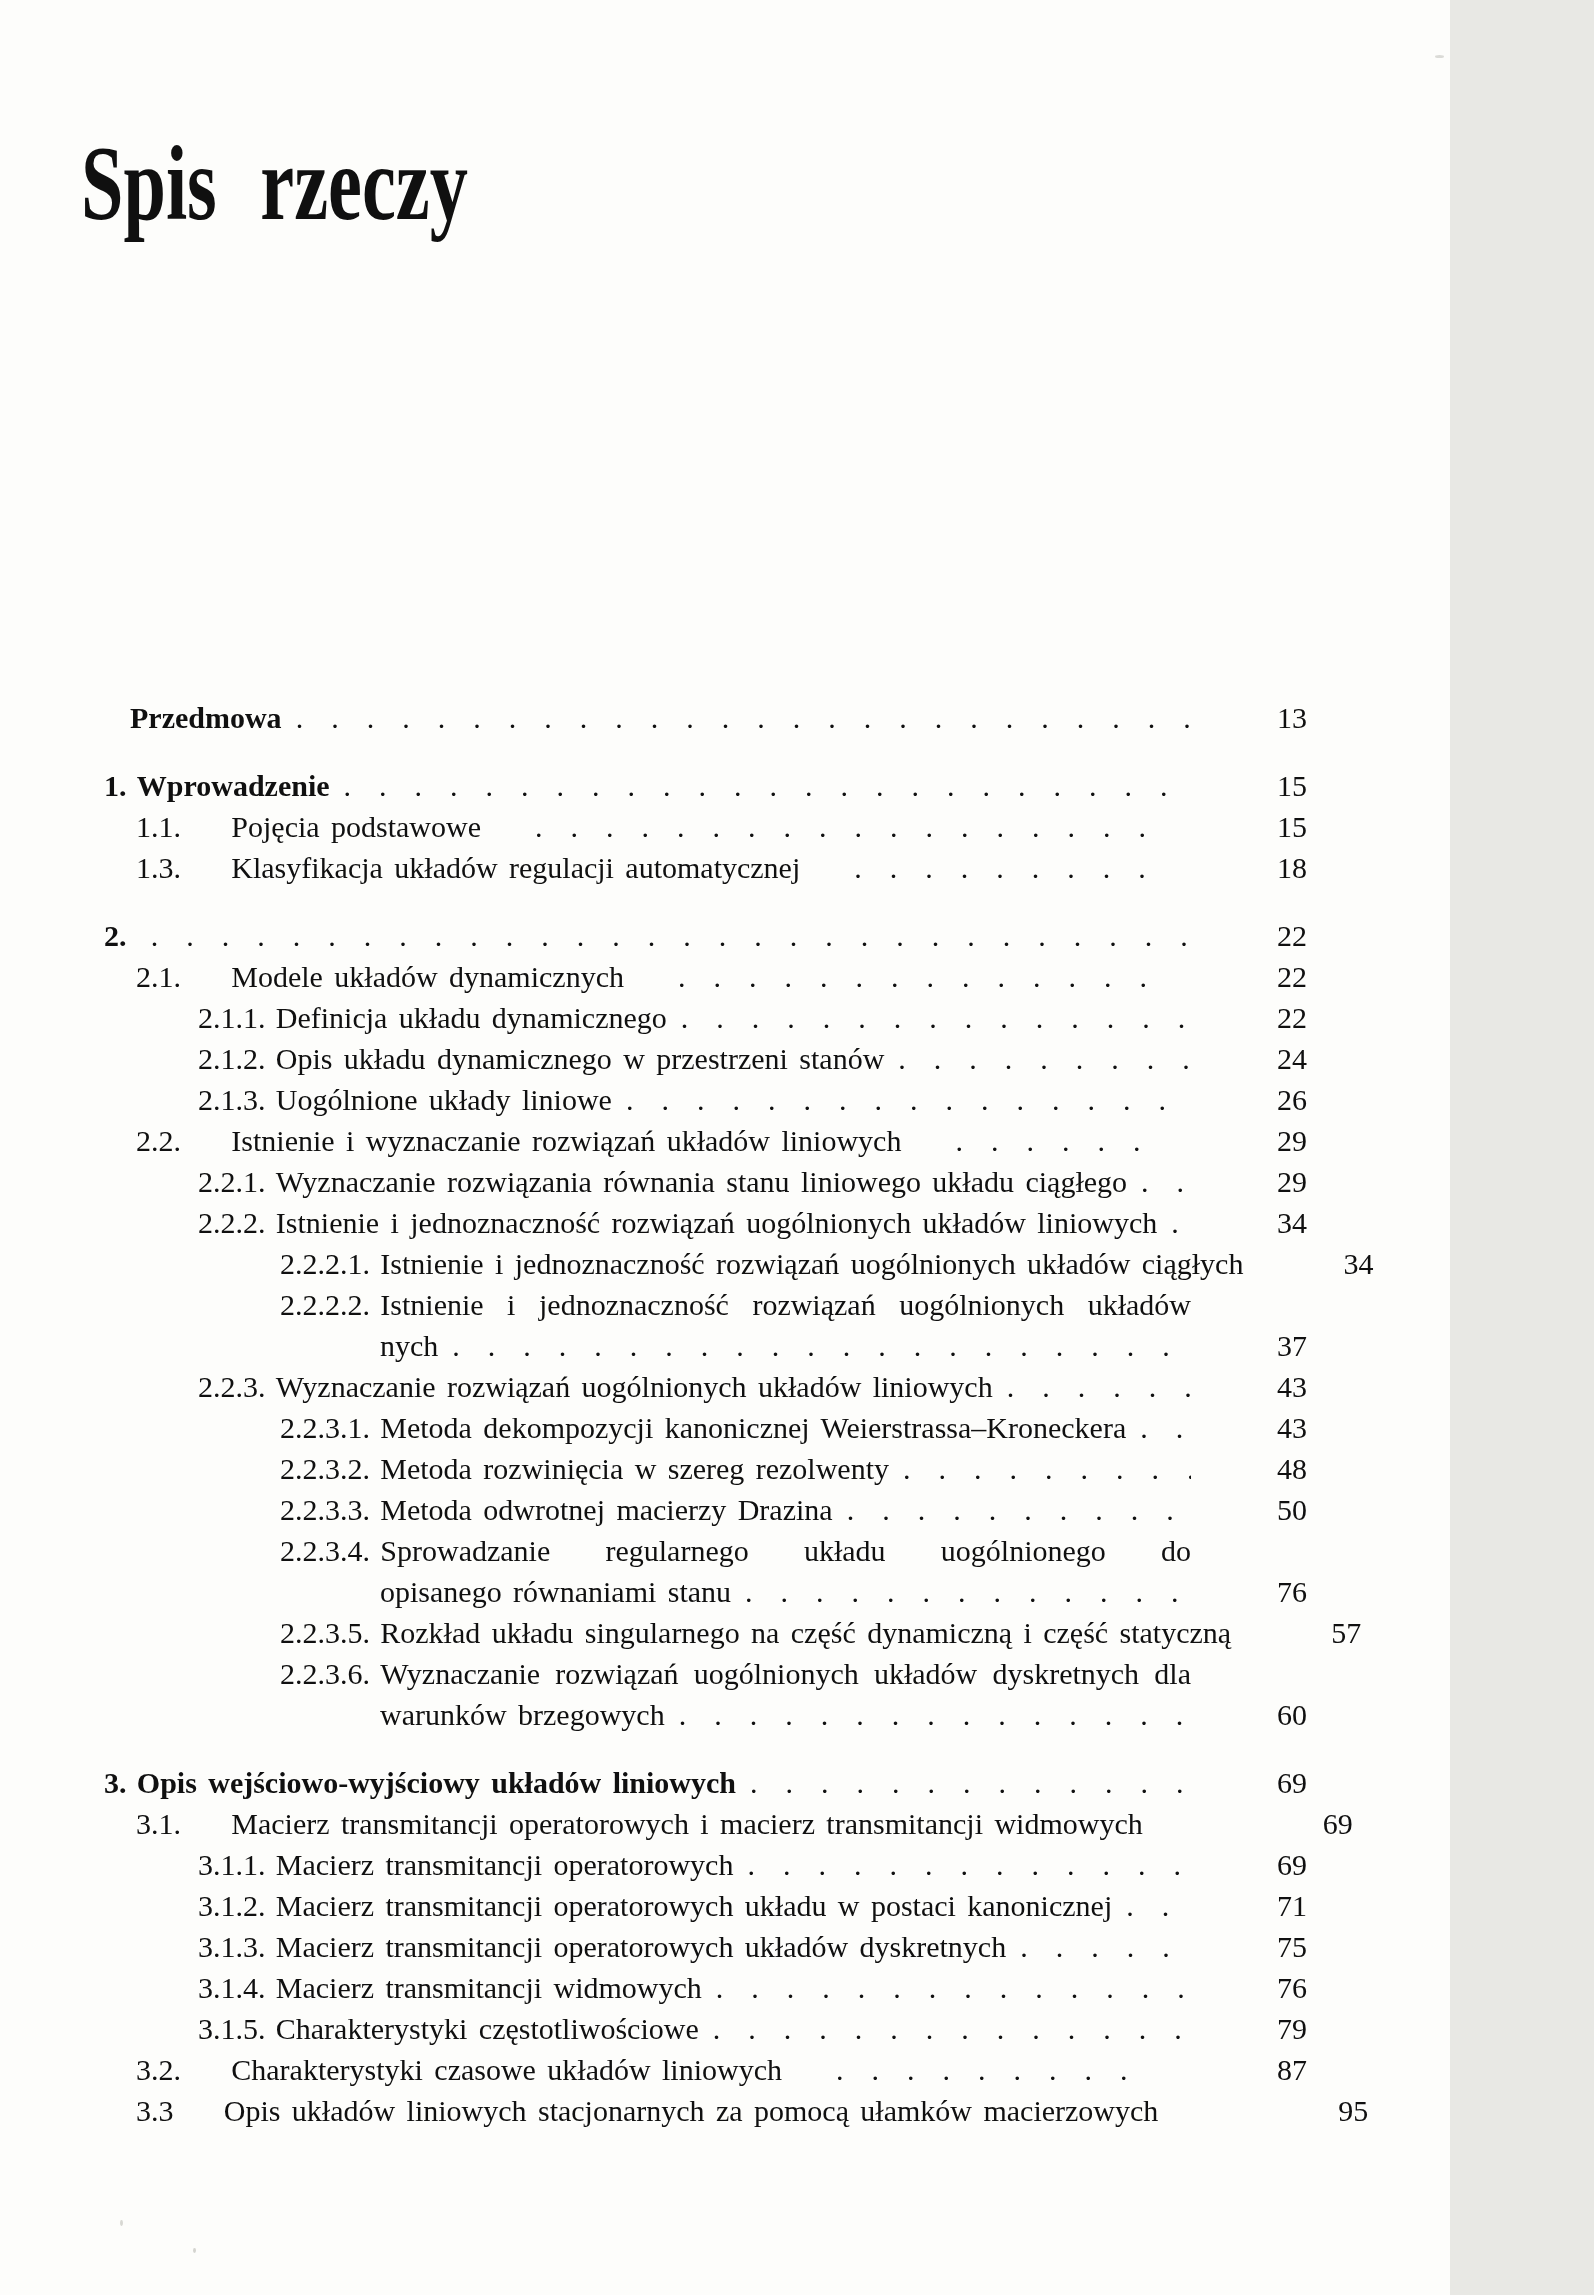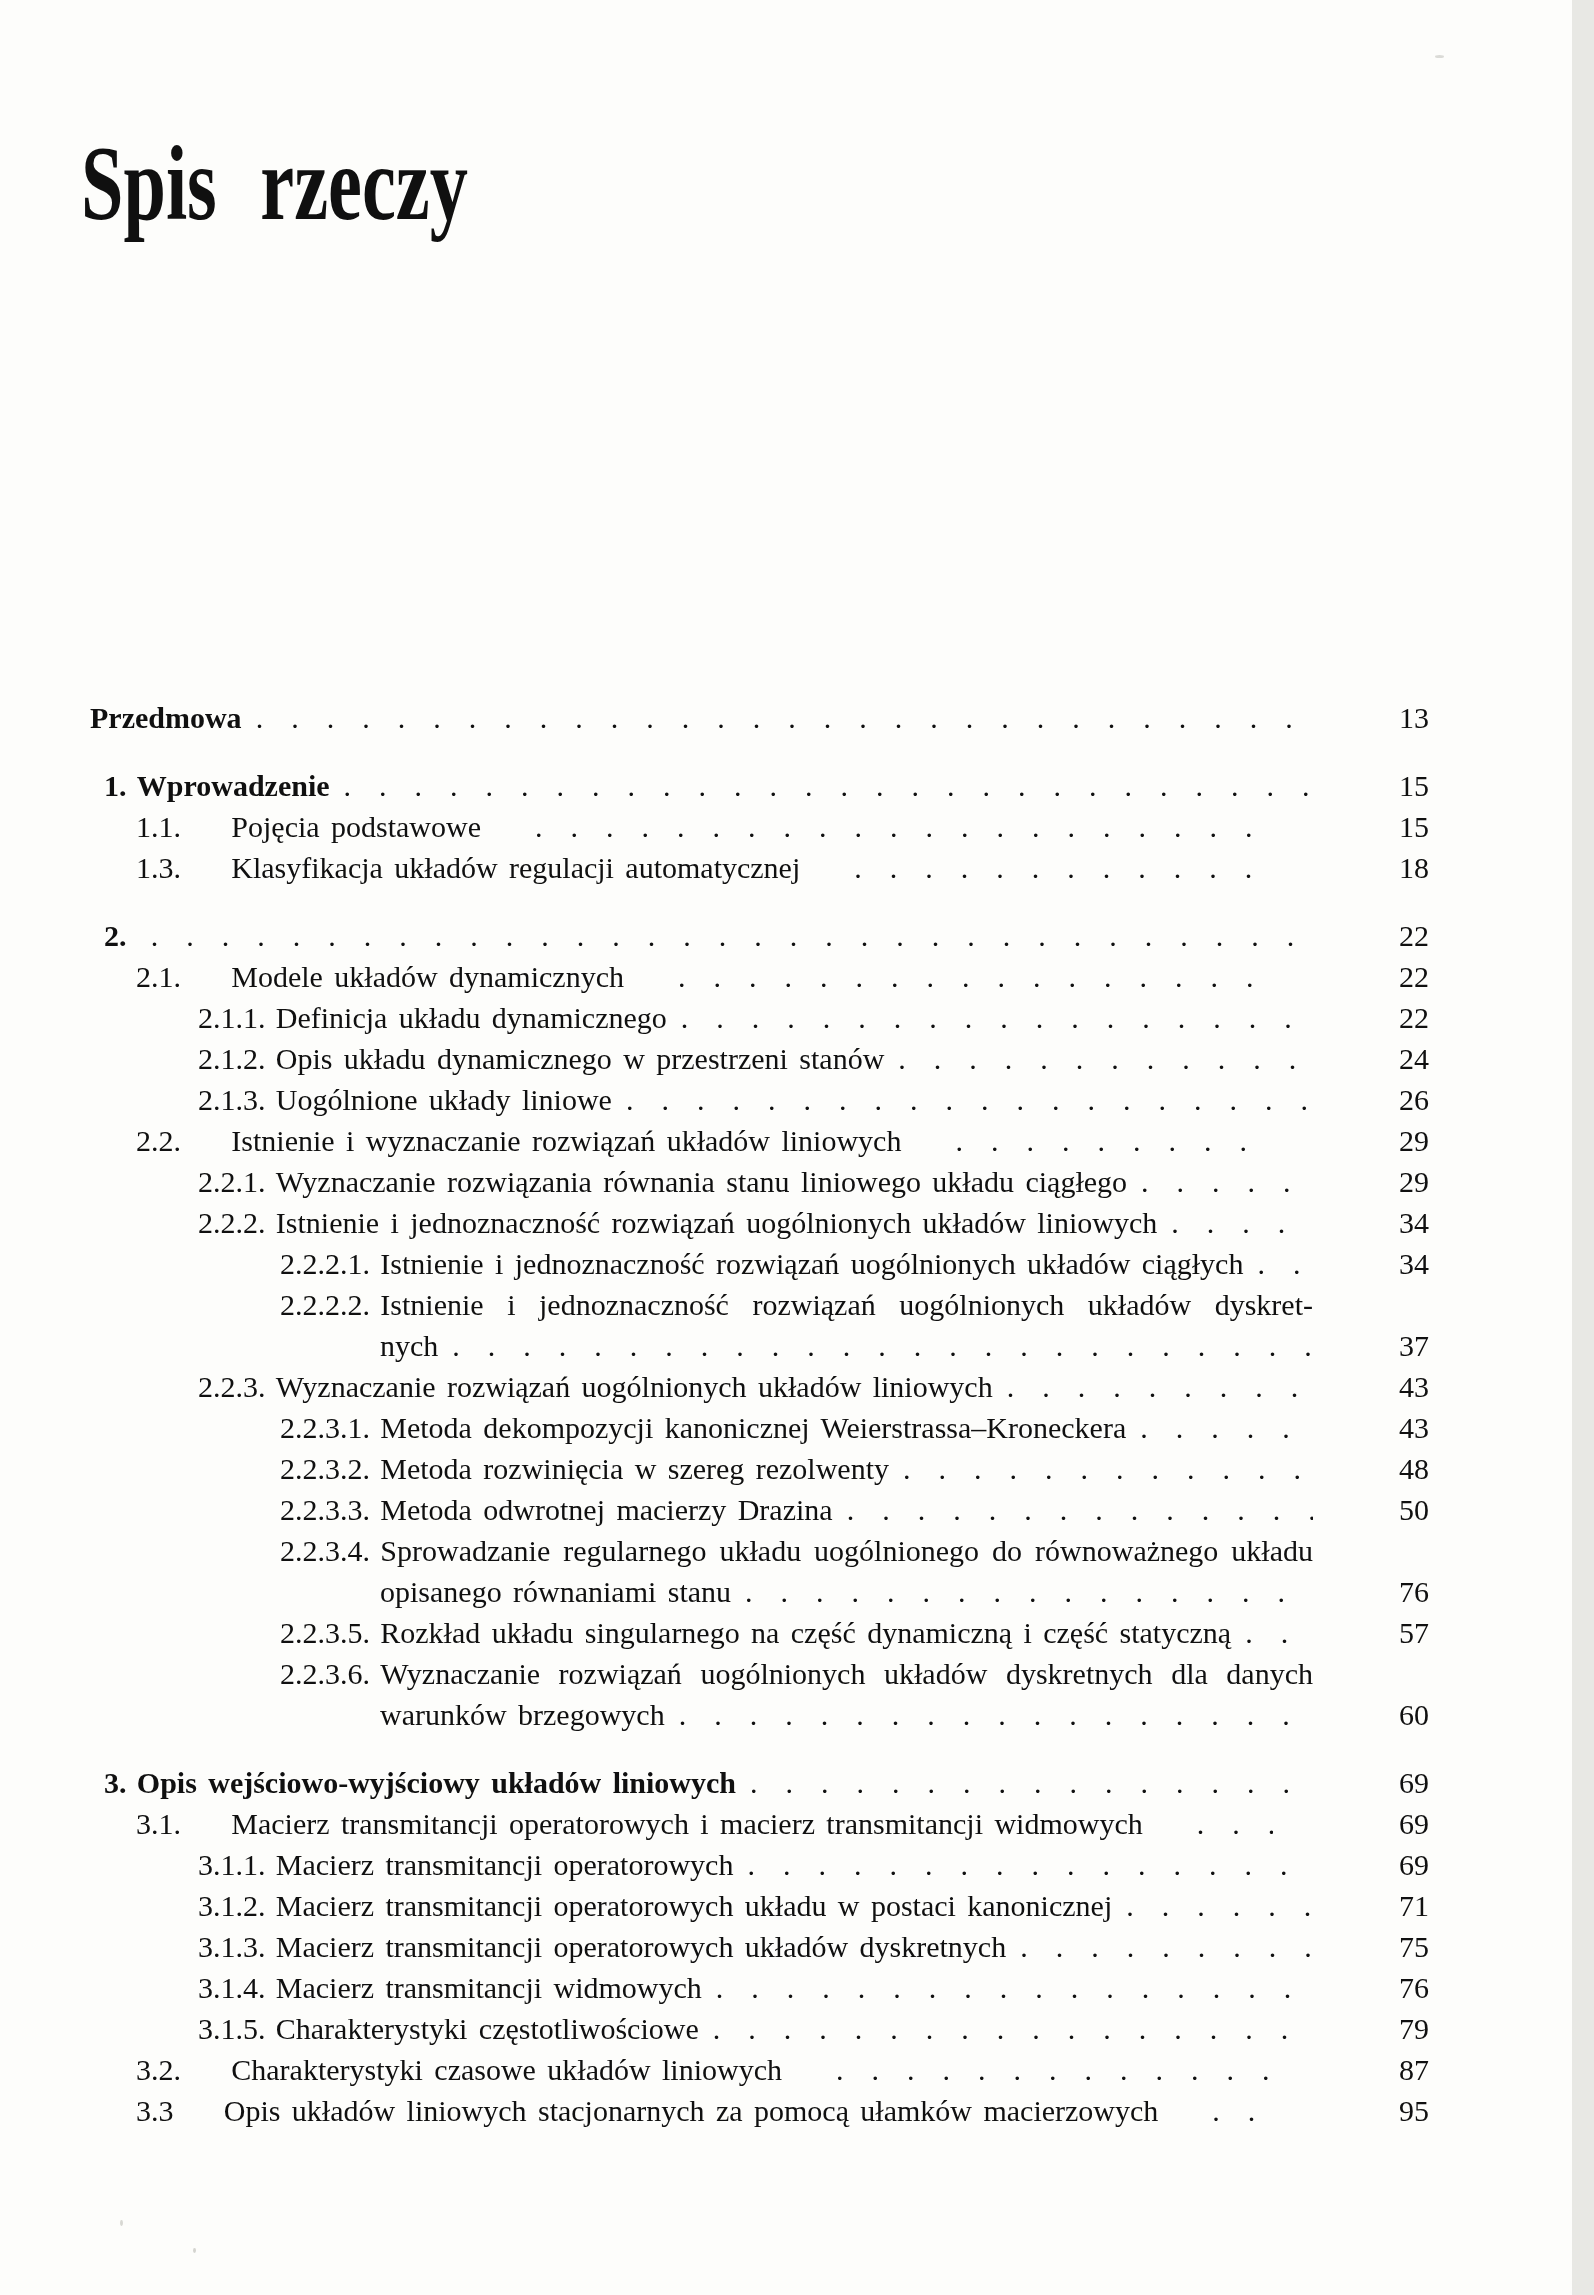--- a/index.html
+++ b/index.html
@@ -2,21 +2,21 @@
 <html style="font-size:10.3px"><head>
 <meta charset="utf-8">
 <style>
   html, body {
     margin: 0;
     padding: 0;
     background: #e8e8e4;
   }
   .page {
     position: relative;
-    width: 1572px;
+    width: 1450px;
     height: 2295px;
     background: #fdfdfb;
     color: #101010;
     font-family: "Liberation Serif", "DejaVu Serif", serif;
     overflow: hidden;
   }
   .title {
     position: absolute;
     left: 81px;
     top: 126px;
@@ -38,21 +38,21 @@
     font-size: 30px;
   }
   .row {
     display: flex;
     align-items: baseline;
     line-height: 41px;
     word-spacing: 0.13em;
     white-space: nowrap;
   }
   .row.gap { margin-top: 27px; }
-  .row.lvl0 { padding-left: 0; }
+  .row.lvl0 { padding-left: 0; margin-left: 40px; }
   .row.lvl1 { padding-left: 14px; }
   .row.lvl2 { padding-left: 46px; gap: 40px; }
   .row.lvl3 { padding-left: 108px; }
   .row.lvl4 { padding-left: 190px; align-items: flex-end; }
   .row.cont { padding-left: 290px; }
   .row.bold .num, .row.bold .txt { font-weight: 700; }
   .num { margin-right: 10.3px; flex: none; }
   .txt { flex: none; }
   .txt.just {
     flex: 1;

